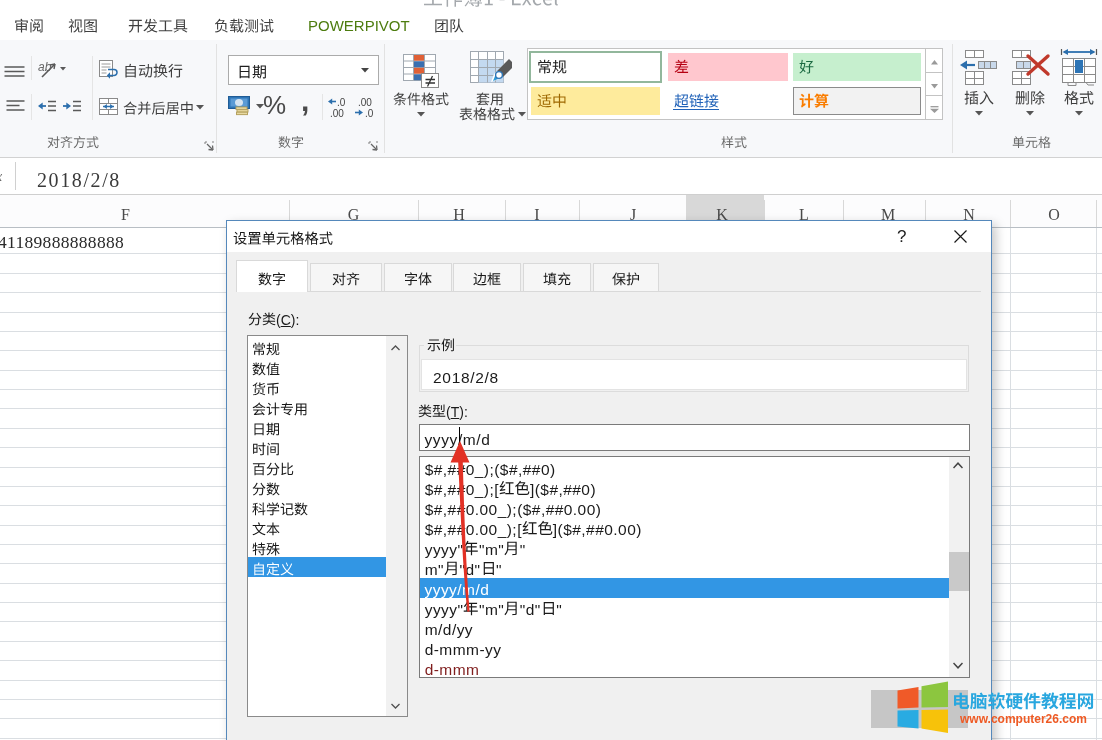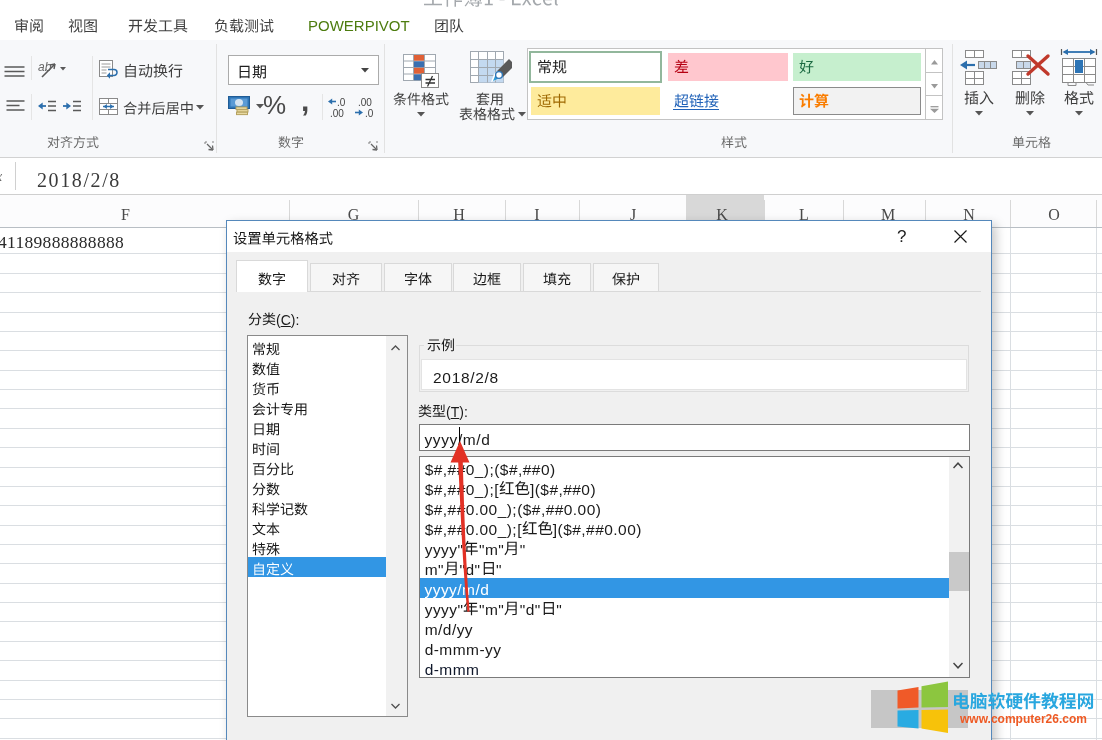--- a/index.html
+++ b/index.html
@@ -462,21 +462,21 @@
 <svg style="position:absolute;left:504.2px;top:596.0px;z-index:11;" width="15.5" height="22.4" viewBox="0 -17.98 15.50 22.44">
     <path d="M3.2 -12.2V-7.4C3.2 -4.9 3.0 -1.8 0.4 0.4C0.7 0.6 1.2 1.0 1.3 1.3C2.9 -0.1 3.6 -1.8 4.0 -3.6H11.5V-0.5C11.5 -0.2 11.4 -0.0 11.0 -0.0C10.7 -0.0 9.4 0.0 8.1 -0.0C8.3 0.3 8.5 0.8 8.6 1.2C10.3 1.2 11.3 1.2 11.9 0.9C12.5 0.7 12.7 0.4 12.7 -0.5V-12.2ZM4.4 -11.1H11.5V-8.5H4.4ZM4.4 -7.4H11.5V-4.7H4.2C4.3 -5.6 4.4 -6.5 4.4 -7.4Z" fill="#1a1a1a"></path>
   </svg>
 <div style="position:absolute;left:519.7140625px;top:601.3px;font-size:15.5px;letter-spacing:0.45px;color:#1a1a1a;white-space:pre;z-index:11;">"d"</div>
 <svg style="position:absolute;left:540.7px;top:596.0px;z-index:11;" width="15.5" height="22.4" viewBox="0 -17.98 15.50 22.44">
     <path d="M3.9 -5.5H11.7V-1.1H3.9ZM3.9 -6.6V-10.8H11.7V-6.6ZM2.7 -12.0V1.1H3.9V0.1H11.7V1.0H12.9V-12.0Z" fill="#1a1a1a"></path>
   </svg>
 <div style="position:absolute;left:556.18125px;top:601.3px;font-size:15.5px;letter-spacing:0.45px;color:#1a1a1a;white-space:pre;z-index:11;">"</div>
 <div style="position:absolute;left:424.7px;top:621.3px;font-size:15.5px;letter-spacing:0.45px;color:#1a1a1a;white-space:pre;z-index:11;">m/d/yy</div>
 <div style="position:absolute;left:424.7px;top:641.3px;font-size:15.5px;letter-spacing:0.45px;color:#1a1a1a;white-space:pre;z-index:11;">d-mmm-yy</div>
-<div style="position:absolute;left:424.7px;top:661.3px;font-size:15.5px;letter-spacing:0.45px;color:#0f172a;white-space:pre;z-index:11;">d-mmm</div>
+<div style="position:absolute;left:424.7px;top:661.3px;font-size:15.5px;letter-spacing:0.45px;color:#7f1d1d;white-space:pre;z-index:11;">d-mmm</div>
 <div style="position:absolute;left:948.5px;top:457px;width:20.5px;height:220px;background:#f1f1f1;z-index:11;"></div>
 <svg style="position:absolute;left:952.5px;top:461.5px;z-index:11;" width="10" height="7" viewBox="0 0 10 7">
     <path d="M0.5 6 L5 1.2 9.5 6" stroke="#444" stroke-width="1.5" fill="none"></path>
   </svg>
 <svg style="position:absolute;left:952.5px;top:662px;z-index:11;" width="10" height="7" viewBox="0 0 10 7">
     <path d="M0.5 1 L5 5.8 9.5 1" stroke="#444" stroke-width="1.5" fill="none"></path>
   </svg>
 <div style="position:absolute;left:949px;top:552px;width:20px;height:39px;background:#c9c9c9;z-index:11;"></div>
 <svg style="position:absolute;left:445px;top:438px;z-index:13;" width="30" height="180" viewBox="0 0 30 180">
     <path d="M15 3 L24.5 24.5 L17.8 24.5 C19.2 80 21.2 130 24.6 173.5 L22.4 173.8 C17.6 130 16 80 13.2 24.5 L5.5 24.5 Z" fill="#e23125"></path>

